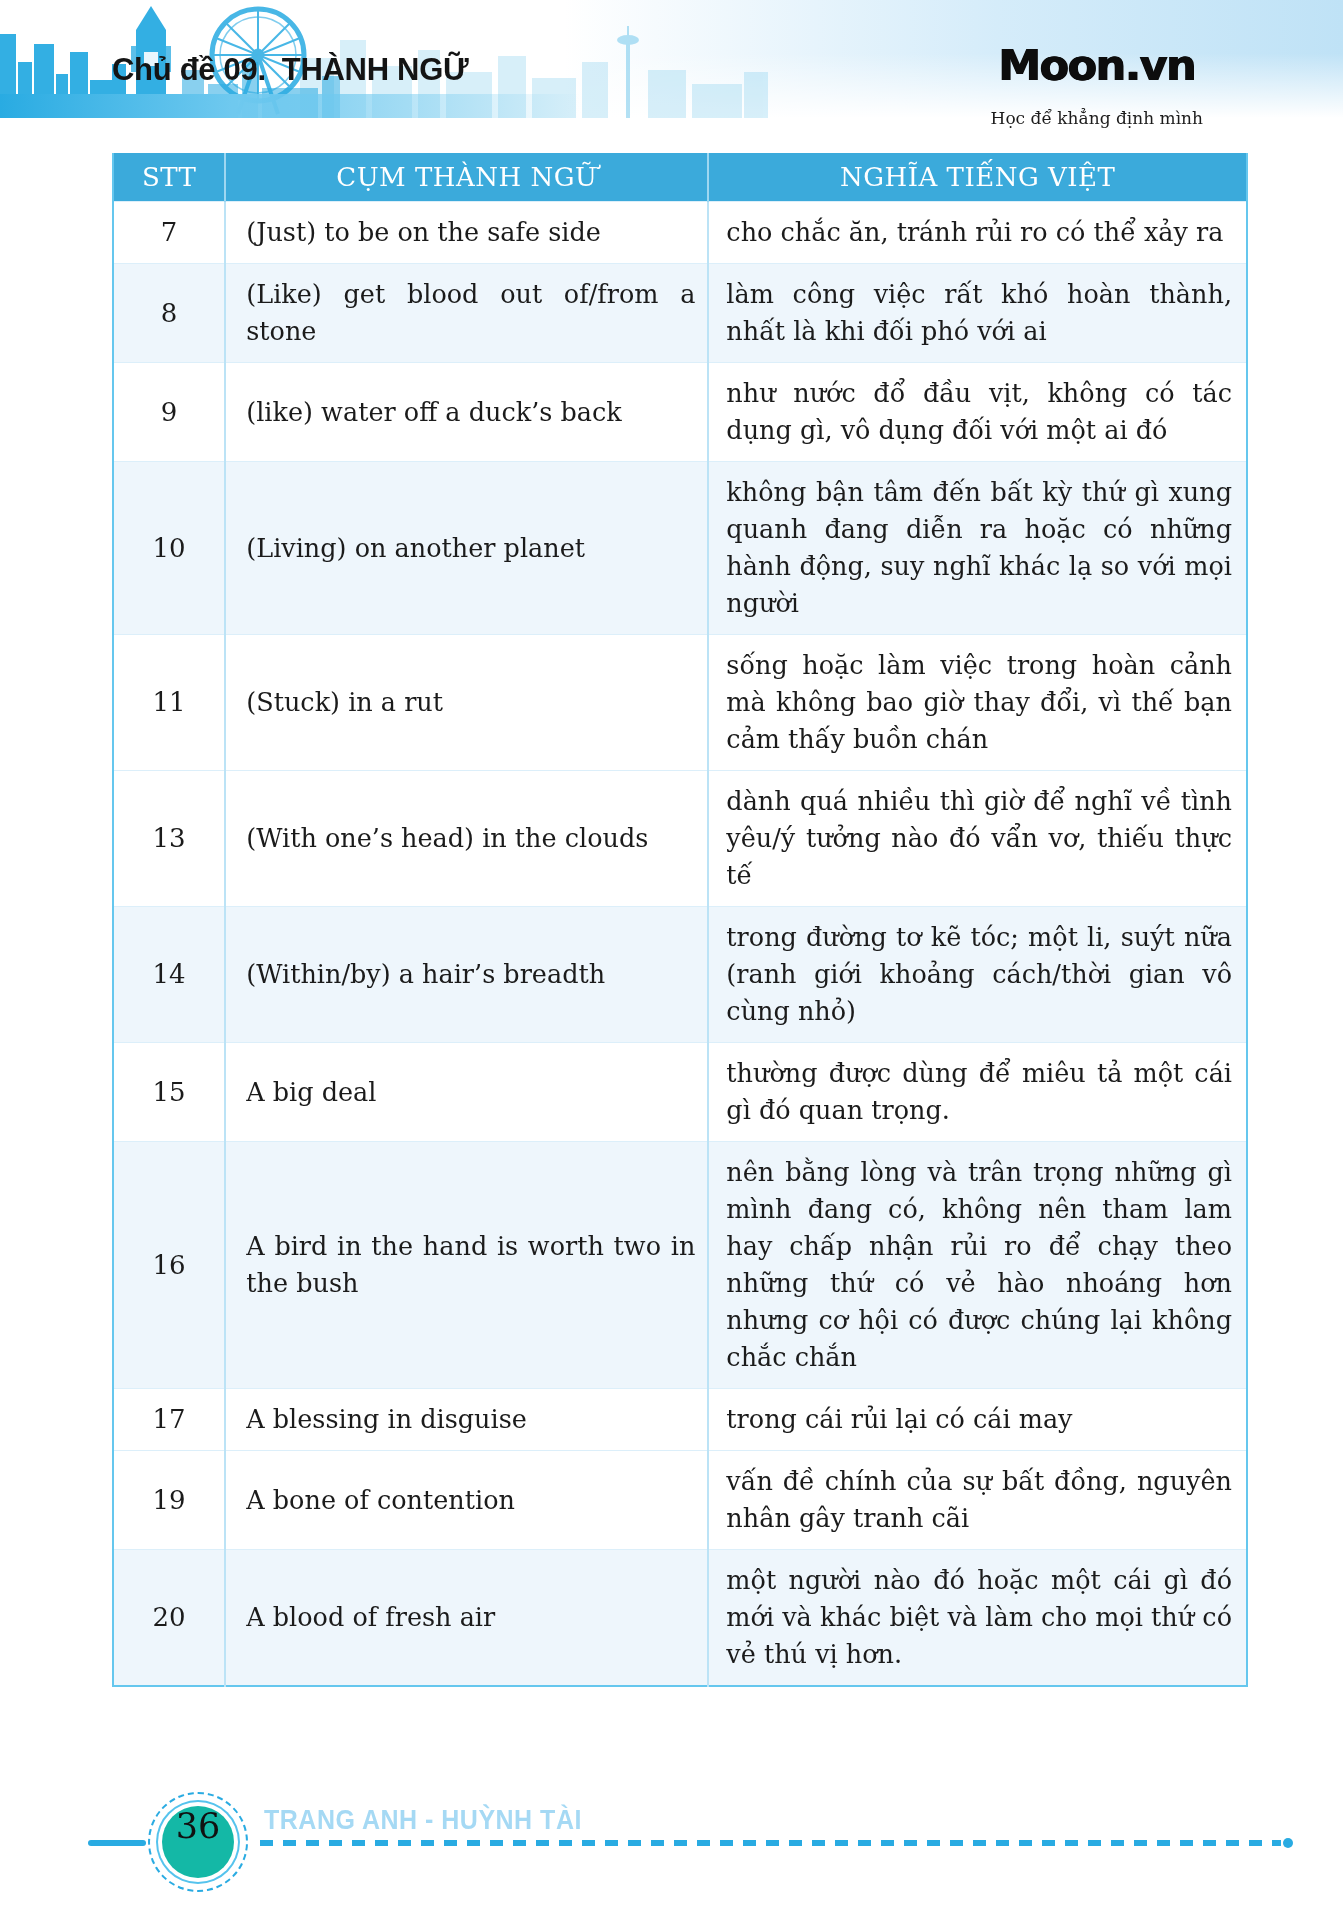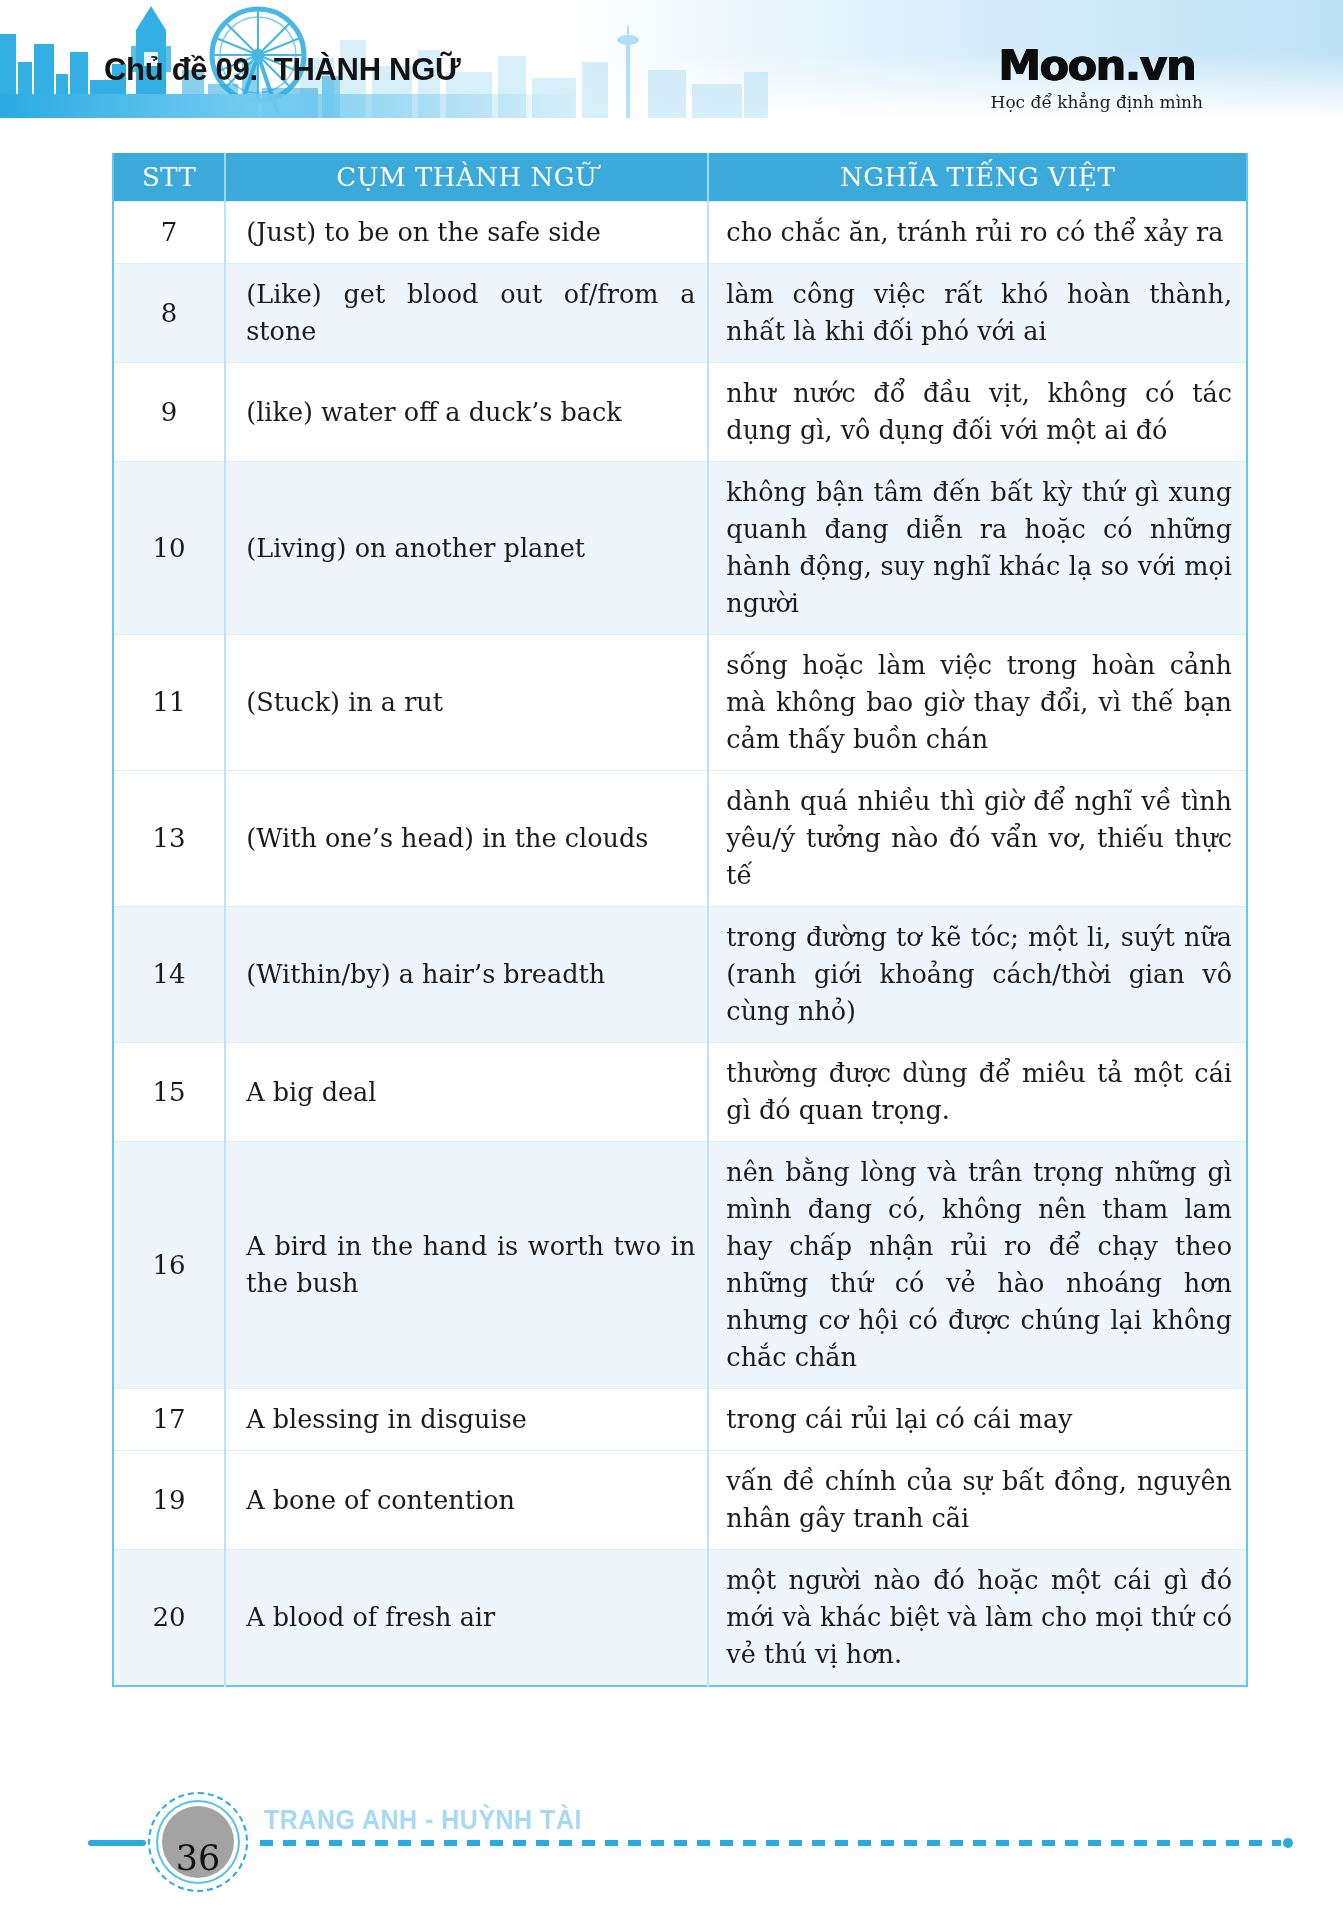--- a/index.html
+++ b/index.html
@@ -19,33 +19,33 @@
   .banner-right-grad::after{
     content:""; position:absolute; inset:0;
     background:linear-gradient(180deg, rgba(255,255,255,0) 45%, #ffffff 100%);
   }
   .banner-bottom-strip {
     position:absolute; left:0; bottom:0; width:580px; height:24px;
     background:linear-gradient(90deg, #29ABE2 0%, #6FC9EF 40%, rgba(255,255,255,0) 100%);
   }
   .skyline { position:absolute; left:0; top:0; }
   .topic-title {
-    position:absolute; left:104px; top:52px;
+    position:absolute; left:112px; top:52px;
     font-family:"Liberation Sans", sans-serif; font-weight:bold;
     font-size:31px; color:#141414; letter-spacing:-0.3px; white-space:nowrap;
   }
   .topic-title .t-label { margin-right:16px; }
   .logo-block { position:absolute; right:140px; top:44px; text-align:center; }
   .logo-text {
     font-family:"DejaVu Sans", sans-serif; font-weight:bold;
     font-size:43px; color:#0d0d0d; letter-spacing:-1.5px; line-height:1;
     text-shadow:0.6px 0 0 #0d0d0d, -0.6px 0 0 #0d0d0d;
   }
   .logo-tagline {
-    margin-top:5px; font-family:"DejaVu Serif", serif;
+    margin-top:21px; font-family:"DejaVu Serif", serif;
     font-size:17px; color:#1c1c1c;
   }
 
   
   .content { padding:153px 95px 0 112px; }
   table.idiom-table {
     width:100%; border-collapse:collapse;
     border:2px solid #65C7EE; border-top:none;
   }
   .idiom-table thead th {
@@ -75,23 +75,23 @@
   .footer-stub {
     position:absolute; left:88px; top:44px; width:58px; height:6px;
     border-radius:4px; background:#29ABE2;
   }
   .page-circle {
     position:absolute; left:148px; top:-4px; width:100px; height:100px;
     border:2.5px dashed #29ABE2; border-radius:50%;
     display:flex; align-items:center; justify-content:center; background:#ffffff;
   }
   .page-circle-inner {
-    width:72px; height:72px; border-radius:50%; background:#a3a3a3;
+    width:72px; height:72px; border-radius:50%; background:#14b8a6;
     box-shadow:0 0 0 4px #ffffff, 0 0 0 6px #55C3ED;
-    display:flex; align-items:flex-end; justify-content:center;
+    display:flex; align-items:flex-start; justify-content:center;
   }
   .page-number { font-family:"DejaVu Serif", serif; font-size:35px; color:#111111; }
   .footer-authors {
     position:absolute; left:264px; top:7px;
     font-family:"Liberation Sans", sans-serif; font-weight:bold;
     font-size:25px; letter-spacing:.5px; color:#A5D9F4;
     transform:scaleY(1.12); transform-origin:left top; white-space:nowrap;
   }
   .footer-dashline {
     position:absolute; left:260px; right:62px; top:44px; height:6px;

